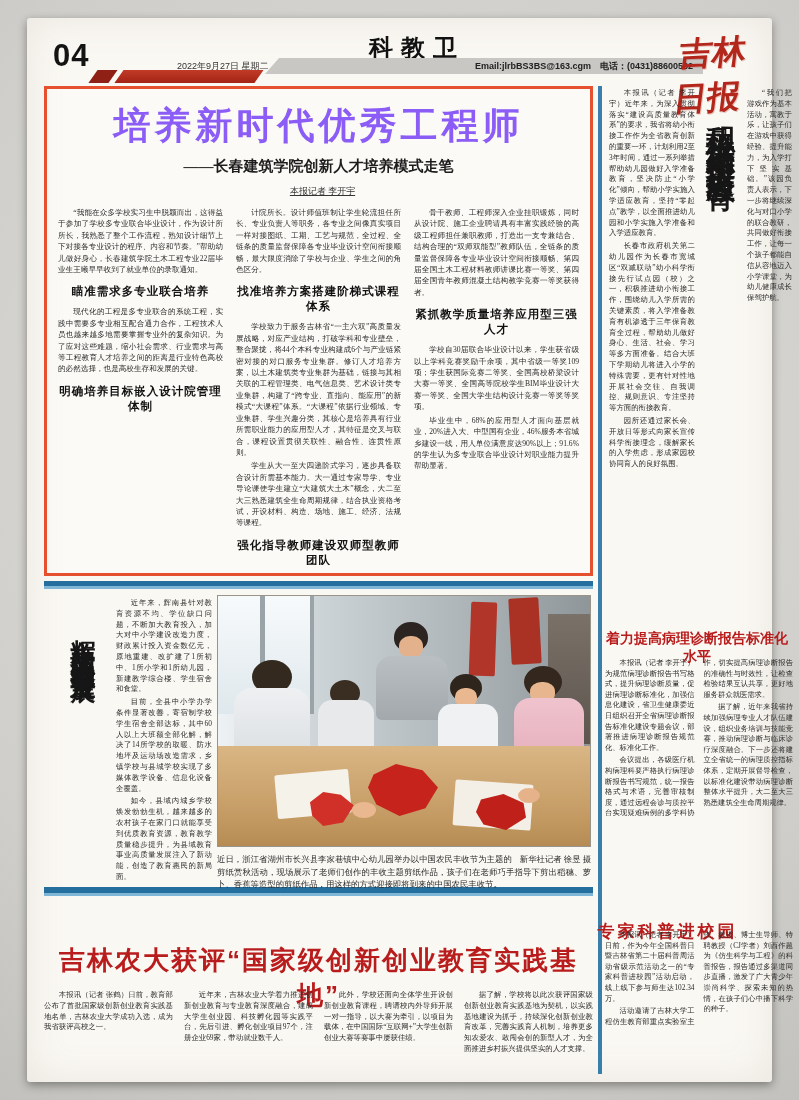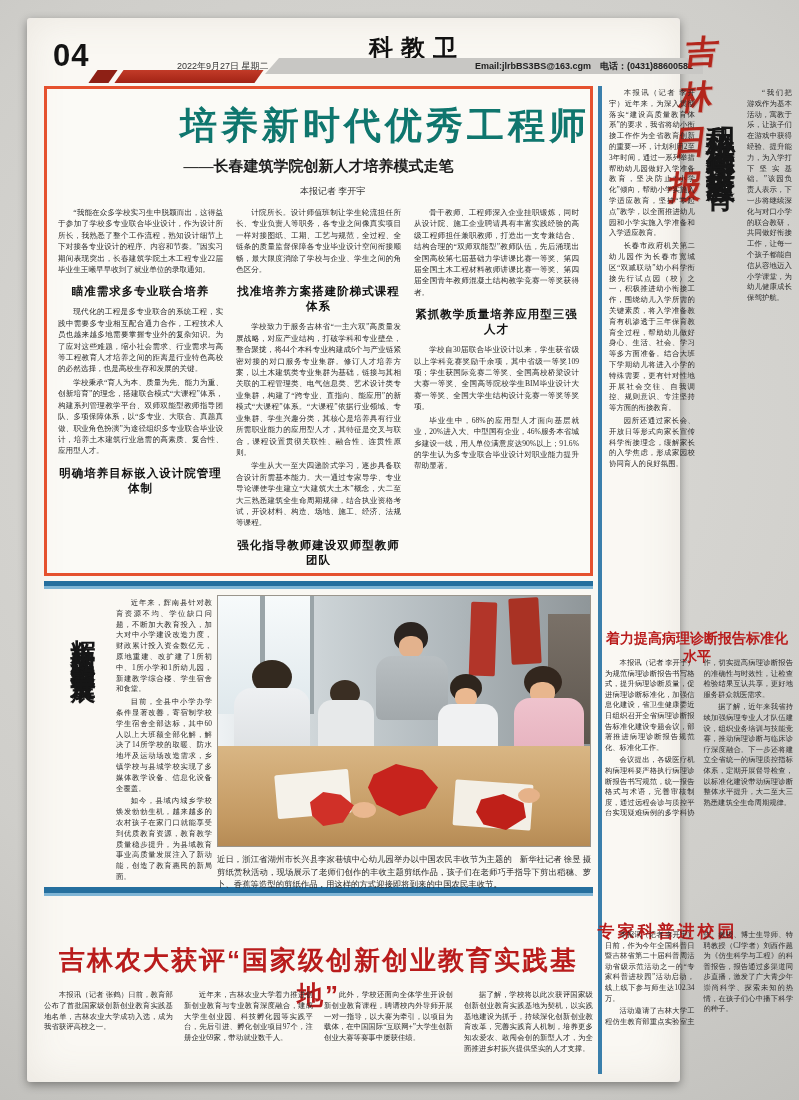--- a/index.html
+++ b/index.html
@@ -3,21 +3,21 @@
 <meta charset="utf-8">
 <style>
   html,body{margin:0;padding:0;}
   body{
     width:799px;height:1100px;
     background:radial-gradient(circle at 50% 40%, #dddcd8 0%, #cfceca 70%, #c2c1bd 100%);
     font-family:"Liberation Serif", serif;
     color:#222; overflow:hidden; position:relative;
   }
   .paper{
-    position:absolute; left:27px; top:18px; width:653px; height:1064px;
+    position:absolute; left:27px; top:18px; width:745px; height:1064px;
     background:#faf8f3; border-radius:3px;
     box-shadow:0 3px 10px rgba(0,0,0,.38), inset 0 0 40px rgba(120,110,90,.12);
   }
   .abs{position:absolute;}
   
   .pagenum{font-family:"Liberation Sans",sans-serif;font-size:31px;font-weight:bold;color:#141414;letter-spacing:1px;}
   .red-deco-a{background:#8e2015;}
   .red-deco-b{background:linear-gradient(#c23b28,#a32315);}
   .skew{transform:skewX(-35deg);}
   .dateline{font-size:9px;color:#333;font-family:"Liberation Sans",sans-serif;}
@@ -27,21 +27,21 @@
     display:flex;align-items:center;justify-content:flex-end;
     font-family:"Liberation Sans",sans-serif;font-size:9px;font-weight:bold;color:#222;
     padding-right:10px;box-sizing:border-box;
   }
   .masthead{
     font-family:"Liberation Serif",serif;font-size:33px;font-weight:bold;color:#b3261c;
     transform:skewX(-10deg) rotate(-3deg);letter-spacing:0px;text-shadow:1px 1px 0 rgba(179,38,28,.25);
   }
   
   .main-box{border:3px solid #e5512e;box-sizing:border-box;background:rgba(255,255,255,.25);}
-  .main-headline{font-family:"Liberation Sans",sans-serif;font-size:37px;font-weight:bold;letter-spacing:4px;color:#0f766e;text-align:right;width:100%;}
+  .main-headline{font-family:"Liberation Sans",sans-serif;font-size:37px;font-weight:bold;letter-spacing:4px;color:#8b5cf6;text-align:center;width:100%;}
   .main-subheadline{font-size:15px;color:#1d1d1d;text-align:center;width:100%;font-weight:bold;}
   .main-byline{font-size:9px;color:#333;text-align:center;width:100%;}
   .cols3{display:flex;gap:13px;overflow:hidden;}
   .cols3 .col{flex:1;overflow:hidden;}
   .np{font-size:7.6px;line-height:11.4px;text-align:justify;margin:0 0 2px 0;text-indent:2em;color:#2b2b2b;}
   .colhead{font-size:11.5px;font-weight:bold;text-align:center;margin:9px 0 7px 0;color:#111;letter-spacing:1px;}
   
   .vline-blue{background:#3a7fab;}
   .hbar-blue{background:linear-gradient(#256f9e 0 62%, #7fb5d5 62% 100%);}
   
@@ -73,38 +73,37 @@
   <div class="abs red-deco-a skew" style="left:66px;top:52px;width:20px;height:13px;"></div>
   <div class="abs red-deco-b skew" style="left:92px;top:52px;width:140px;height:13px;"></div>
   <div class="abs dateline" style="left:150px;top:42px;">2022年9月27日 星期二　编辑 王洪伟</div>
   <div class="abs section-title" style="left:320px;top:14px;width:140px;text-align:center;">科教卫</div>
   <div class="abs contact-bar" style="left:238px;top:40px;width:438px;height:16px;">Email:jlrbBS3BS@163.cgm　电话：(0431)88600582</div>
   <div class="abs masthead" style="left:650px;top:12px;">吉林日报</div>
 
   <div class="abs main-box" style="left:17px;top:68px;width:549px;height:490px;">
     <div class="abs main-headline" style="top:12px;left:0;">培养新时代优秀工程师</div>
     <div class="abs main-subheadline" style="top:68px;left:0;">——长春建筑学院创新人才培养模式走笔</div>
-    <div class="abs main-byline" style="top:96px;left:14px;">本报记者 李开宇</div>
+    <div class="abs main-byline" style="top:96px;left:4px;text-decoration:underline;">本报记者 李开宇</div>
     <div class="abs cols3" style="left:11px;top:118px;right:11px;bottom:8px;">
       <div class="col">
-          <p class="np">“我能在众多学校实习生中脱颖而出，这得益于参加了学校多专业联合毕业设计，作为设计所所长，我熟悉了整个工作流程，熟知设计细节上下对接各专业设计的程序、内容和节奏。”因实习期间表现突出，长春建筑学院土木工程专业22届毕业生王曦早早收到了就业单位的录取通知。</p>
+          <p class="np">“我能在众多学校实习生中脱颖而出，这得益于参加了学校多专业联合毕业设计，作为设计所所长，我熟悉了整个工作流程，熟知设计细节上下对接各专业设计的程序、内容和节奏。”帮助幼儿做好身心，长春建筑学院土木工程专业22届毕业生王曦早早收到了就业单位的录取通知。</p>
           <div class="colhead">瞄准需求多专业联合培养</div>
           <p class="np">现代化的工程是多专业联合的系统工程，实践中需要多专业相互配合通力合作，工程技术人员也越来越多地需要掌握专业外的复杂知识。为了应对这些难题，缩小社会需求、行业需求与高等工程教育人才培养之间的距离是行业特色高校的必然选择，也是高校生存和发展的关键。</p>
-          <p class="np">学校秉承“育人为本、质量为先、能力为重、创新培育”的理念，搭建联合模式“大课程”体系，构建系列管理教学平台、双师双能型教师指导团队、多项保障体系，以“多专业、大联合、真题真做、职业角色扮演”为途径组织多专业联合毕业设计，培养土木建筑行业急需的高素质、复合性、应用型人才。</p>
           <div class="colhead">明确培养目标嵌入设计院管理体制</div>
         </div>
       <div class="col">
           <p class="np">计院所长。设计师值班制让学生轮流担任所长、专业负责人等职务，各专业之间像真实项目一样对接图纸、工期、工艺与规范，全过程、全链条的质量监督保障各专业毕业设计空间衔接顺畅，最大限度消除了学校与企业、学生之间的角色区分。</p>
           <div class="colhead">找准培养方案搭建阶梯式课程体系</div>
           <p class="np">学校致力于服务吉林省“一主六双”高质量发展战略，对应产业结构，打破学科和专业壁垒，整合聚拢，将44个本科专业构建成6个与产业链紧密对接的对口服务专业集群。修订人才培养方案，以土木建筑类专业集群为基础，链接与其相关联的工程管理类、电气信息类、艺术设计类专业集群，构建了“跨专业、直指向、能应用”的新模式“大课程”体系。“大课程”依据行业领域、专业集群、学生兴趣分类，其核心是培养具有行业所需职业能力的应用型人才，其特征是交叉与联合，课程设置贯彻关联性、融合性、连贯性原则。</p>
           <p class="np">学生从大一至大四递阶式学习，逐步具备联合设计所需基本能力。大一通过专家导学、专业导论课使学生建立“大建筑大土木”概念，大二至大三熟悉建筑全生命周期规律，结合执业资格考试，开设材料、构造、场地、施工、经济、法规等课程。</p>
           <div class="colhead">强化指导教师建设双师型教师团队</div>
         </div>
       <div class="col">
-          <p class="np">骨干教师、工程师深入企业挂职锻炼，同时从设计院、施工企业聘请具有丰富实践经验的高级工程师担任兼职教师，打造出一支专兼结合、结构合理的“双师双能型”教师队伍，先后涌现出全国高校第七届基础力学讲课比赛一等奖、第四届全国土木工程材料教师讲课比赛一等奖、第四届全国青年教师混凝土结构教学竞赛一等奖获得者。</p>
+          <p class="np">骨干教师、工程师深入企业挂职锻炼，同时从设计院、施工企业聘请具有丰富实践经验的高级工程师担任兼职教师，打造出一支专兼结合、结构合理的“双师双能型”教师队伍，全链条的质量监督保障各专业毕业设计空间衔接顺畅、第四届全国土木工程材料教师讲课比赛一等奖、第四届全国青年教师混凝土结构教学竞赛一等奖获得者。</p>
           <div class="colhead">紧抓教学质量培养应用型三强人才</div>
           <p class="np">学校自30届联合毕业设计以来，学生获省级以上学科竞赛奖励千余项，其中省级一等奖109项；学生获国际竞赛二等奖、全国高校桥梁设计大赛一等奖、全国高等院校学生BIM毕业设计大赛一等奖、全国大学生结构设计竞赛一等奖等奖项。</p>
           <p class="np">毕业生中，68%的应用型人才面向基层就业，20%进入大、中型国有企业，46%服务本省城乡建设一线，用人单位满意度达90%以上；91.6%的学生认为多专业联合毕业设计对职业能力提升帮助显著。</p>
         </div>
     </div>
   </div>
 
   <div class="abs vline-blue" style="left:571px;top:68px;width:4px;height:988px;"></div>
   <div class="abs hbar-blue" style="left:17px;top:563px;width:549px;height:8px;"></div>
   <div class="abs hbar-blue" style="left:17px;top:869px;width:549px;height:9px;"></div>

